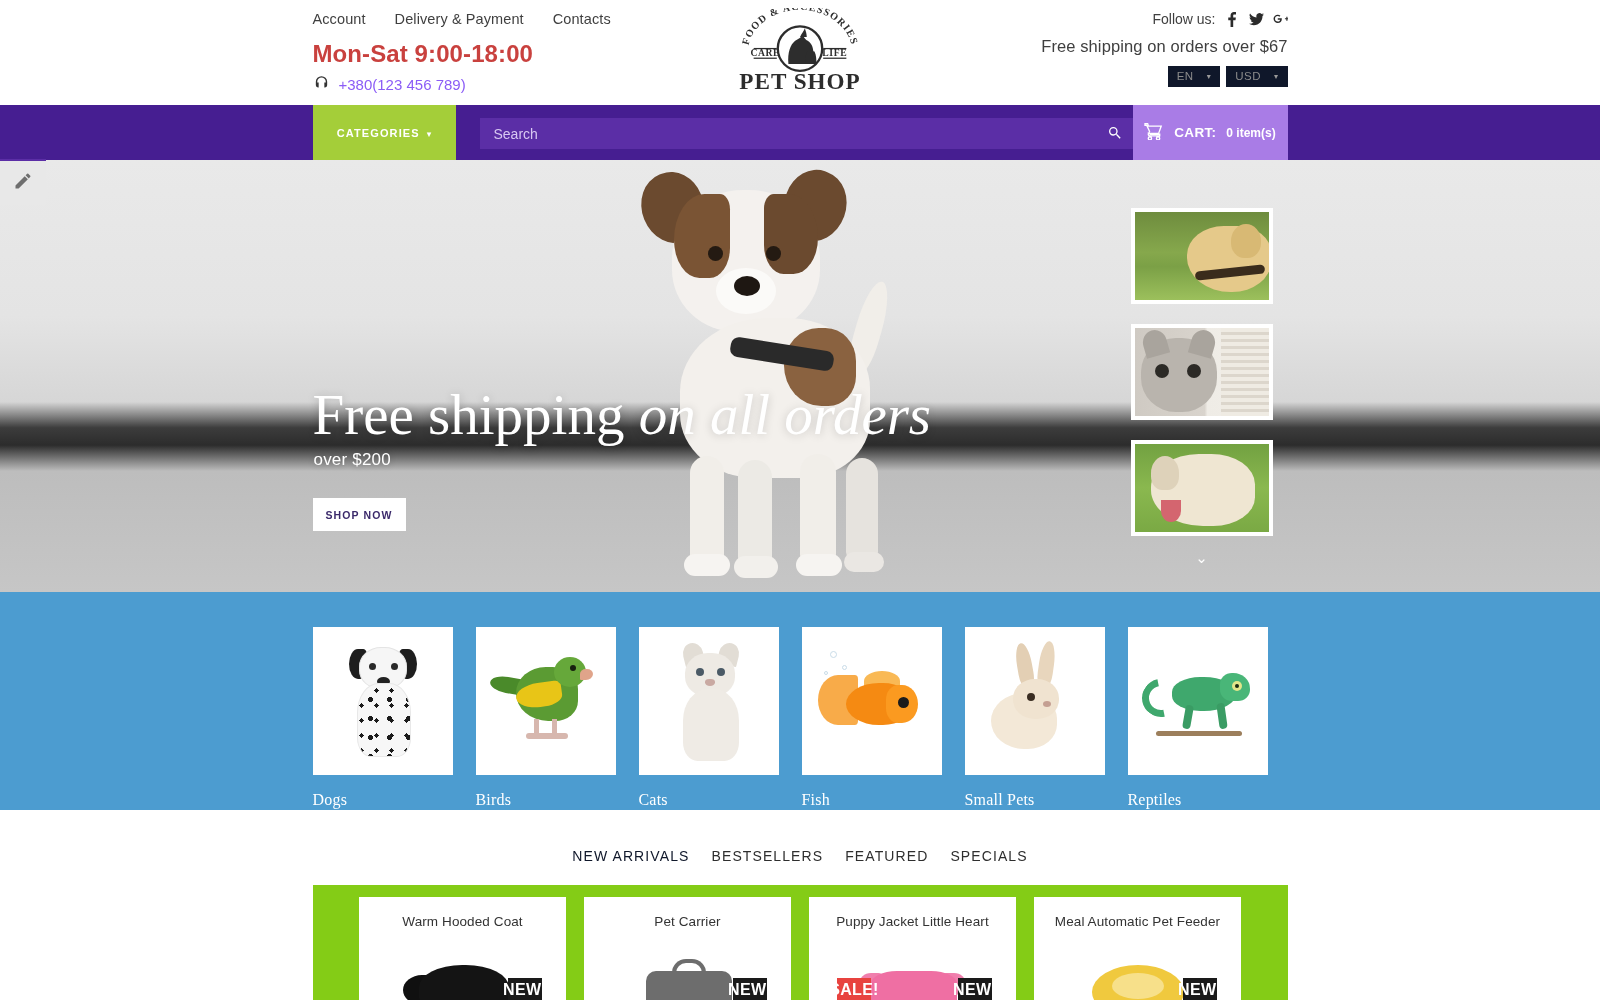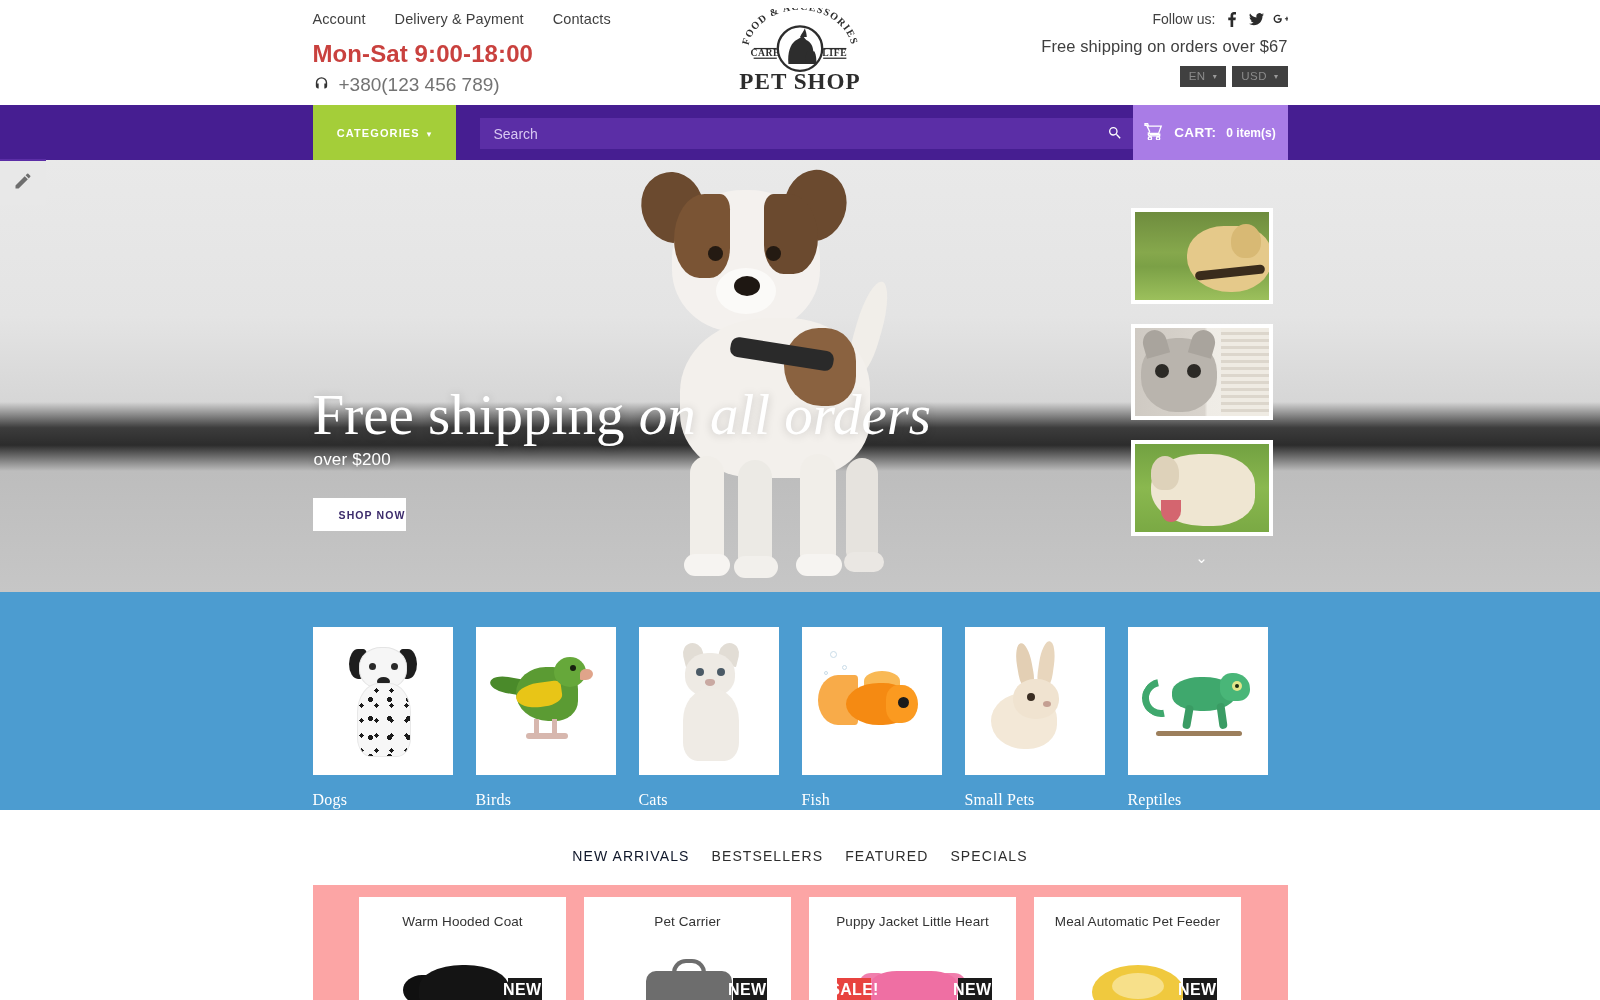--- a/index.html
+++ b/index.html
@@ -37,21 +37,21 @@
   }
   .hours {
     position: absolute; left: 0; top: 40px;
     font-size: 24px; font-weight: bold; color: #c9413e; letter-spacing: .1px;
   }
   .phone-row {
     position: absolute; left: 0; top: 74px;
     display: flex; align-items: center; gap: 9px;
   }
   .phone-row svg { width: 17px; height: 17px; fill: #333; }
-  .phone-row .num { font-size: 19px; color: #737373; }
+  .phone-row .num { font-size: 15px; color: #8b5cf6; }
 
   
   .logo {
     position: absolute; left: 50%; transform: translateX(-50%); top: 8px;
     width: 136px; height: 85px;
     display: flex; align-items: center; justify-content: center;
   }
   .logo svg { width: 136px; height: 85px; }
 
   
@@ -63,23 +63,23 @@
   .follow .soc {
     width: 15px; height: 16px; display: flex; align-items: center; justify-content: center;
   }
   .follow .soc svg { fill: #2b2b2b; }
   .freeship {
     position: absolute; right: 0; top: 37px;
     font-size: 16.5px; color: #3f3f3f; letter-spacing: .1px;
   }
   .selectors { position: absolute; right: 0; top: 66px; display: flex; gap: 6px; }
   .sel {
-    background: #404040; padding: 4px 9px 5px 9px;
+    background: #0f172a; padding: 4px 9px 5px 9px;
     font-size: 11.5px; color: #8b8b8b; letter-spacing: .5px;
-    display: flex; align-items: center; gap: 7px;
+    display: flex; align-items: center; gap: 13px;
   }
   .sel .car { font-size: 8px; color: #9a9a9a; }
 
   
   .nav {
     position: absolute; left: 0; top: 105px; width: 1600px; height: 55px;
     background: #461e91;
   }
   .nav-inner { position: relative; width: 975px; margin: 0 auto; height: 55px; }
   .cat-btn {
@@ -192,21 +192,21 @@
   }
   .hero-title .it { font-style: italic; }
   .hero-sub {
     position: absolute; left: 1px; top: 290px;
     font-size: 17px; color: #ffffff; letter-spacing: .2px;
     text-shadow: 0 1px 6px rgba(0,0,0,.22);
   }
   .hero-cta {
     position: absolute; left: 0; top: 338px;
     width: 93px; height: 33px; background: #ffffff;
-    display: flex; align-items: center; justify-content: flex-end;
+    display: flex; align-items: center; justify-content: center;
     cursor: pointer;
   }
   .hero-cta span {
     font-size: 10.5px; font-weight: bold; color: #3b2a6b; letter-spacing: 1.1px;
   }
   
   .thumbs { position: absolute; left: 818px; top: 48px; width: 142px; }
   .thumb {
     width: 142px; height: 96px; background: #ffffff;
     padding: 4px; margin-bottom: 20px; position: relative; overflow: hidden;
@@ -312,21 +312,21 @@
   }
   .prod-inner { position: relative; width: 975px; margin: 0 auto; }
   .tabs {
     display: flex; justify-content: center; gap: 22px; padding-top: 38px;
   }
   .tab {
     font-size: 14px; letter-spacing: 1.1px; color: #2e2e2e; cursor: pointer;
   }
   .tab.active { color: #0f172a; }
   .prod-grid-wrap {
-    margin-top: 21px; background: #fca5a5; padding: 12px 0 0 0;
+    margin-top: 21px; background: #84cc16; padding: 12px 0 0 0;
     width: 975px; height: 116px; display: flex; justify-content: center; gap: 18px; align-items: center;
   }
   .pcard {
     width: 207px; height: 104px; background: #ffffff; position: relative; overflow: hidden;
     cursor: pointer;
   }
   .pcard .pname {
     text-align: center; padding-top: 17px; font-size: 13.5px; color: #333;
     letter-spacing: .1px;
   }

